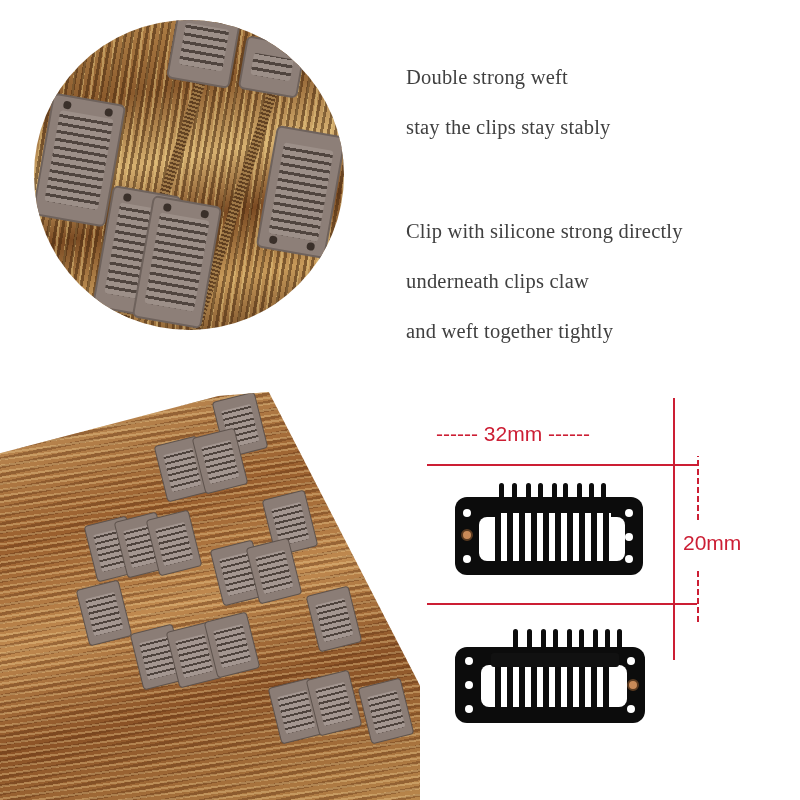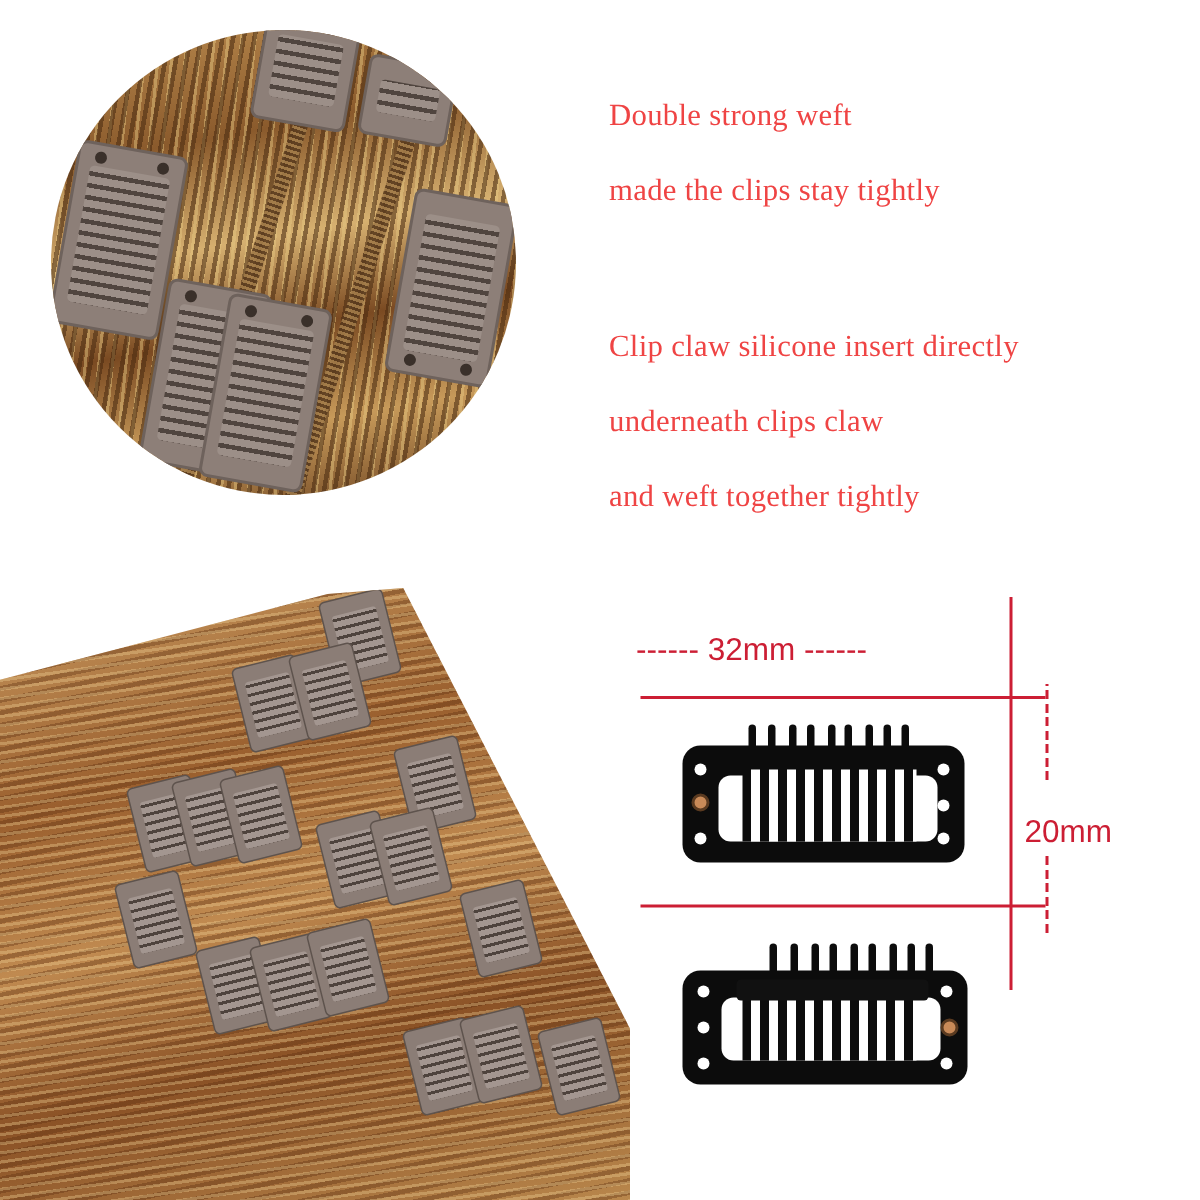--- a/index.html
+++ b/index.html
@@ -14,21 +14,21 @@
       linear-gradient(170deg, #b98a4e 0%, #8a5a2c 25%, #d6b070 45%, #7a4a22 62%, #c79a5a 80%, #6b4220 100%);
   }
   .weft { position:absolute; width:10px; height:360px; top:-20px;
     background:repeating-linear-gradient(0deg, #5a3b1e 0 2px, #a07a48 2px 4px); transform:rotate(18deg); opacity:0.9; }
   .clip-circ { position:absolute; background:#8d7f78; border:2px solid #6e625c; border-radius:6px; }
   .clip-circ .teeth { position:absolute; left:8px; right:8px; top:14px; bottom:14px;
     background:repeating-linear-gradient(0deg, #9c8f88 0 5px, #50453f 5px 8px); border-radius:3px; }
   .clip-circ .hole { position:absolute; width:8px; height:8px; border-radius:50%; background:#3a302a; }
 
   
-  .feature-text { left:406px; font-size:20.5px; color:#ef4444; white-space:nowrap; letter-spacing:0.2px; }
+  .feature-text { left:406px; font-size:20.5px; color:#404040; white-space:nowrap; letter-spacing:0.2px; }
 
   
   .hair-photo { left:0; top:392px; width:420px; height:408px;
     clip-path: polygon(0 15%, 52% 1%, 64% 0%, 100% 72%, 100% 100%, 0 100%);
     background:
       repeating-linear-gradient(172deg, rgba(240,210,150,0.35) 0 2px, rgba(0,0,0,0) 2px 6px),
       repeating-linear-gradient(168deg, rgba(90,45,15,0.35) 0 3px, rgba(0,0,0,0) 3px 8px),
       linear-gradient(165deg, #c99a60 0%, #9a5f2e 30%, #c08a50 50%, #8b5226 70%, #b9874c 100%);
   }
   .clip-hair { position:absolute; width:42px; height:56px; background:#8b7d76; border:1px solid #5e534d; border-radius:4px; }
@@ -76,22 +76,22 @@
       <div class="teeth"></div>
     </div>
   <div class="clip-circ" style="left:232px;top:110px;width:66px;height:120px;transform:rotate(10deg);">
       <div class="teeth"></div>
       <div class="hole" style="left:10px;bottom:4px;"></div>
       <div class="hole" style="right:10px;bottom:4px;"></div>
     </div>
 </div>
 
 <div class="abs feature-text" style="top:66px;">Double strong weft</div>
-<div class="abs feature-text" style="top:116px;">made the clips stay tightly</div>
-<div class="abs feature-text" style="top:220px;">Clip claw silicone insert directly</div>
+<div class="abs feature-text" style="top:116px;">stay the clips stay stably</div>
+<div class="abs feature-text" style="top:220px;">Clip with silicone strong directly</div>
 <div class="abs feature-text" style="top:270px;">underneath clips claw</div>
 <div class="abs feature-text" style="top:320px;">and weft together tightly</div>
 
 <div class="abs hair-photo">
   <div class="clip-hair" style="left:218px;top:4px;transform:rotate(-14deg);"></div>
   <div class="clip-hair" style="left:160px;top:48px;transform:rotate(-14deg);"></div>
   <div class="clip-hair" style="left:198px;top:40px;transform:rotate(-14deg);"></div>
   <div class="clip-hair" style="left:268px;top:102px;transform:rotate(-14deg);"></div>
   <div class="clip-hair" style="left:90px;top:128px;transform:rotate(-14deg);"></div>
   <div class="clip-hair" style="left:120px;top:124px;transform:rotate(-14deg);"></div>
@@ -101,27 +101,27 @@
   <div class="clip-hair" style="left:82px;top:192px;transform:rotate(-14deg);"></div>
   <div class="clip-hair" style="left:312px;top:198px;transform:rotate(-14deg);"></div>
   <div class="clip-hair" style="left:136px;top:236px;transform:rotate(-14deg);"></div>
   <div class="clip-hair" style="left:172px;top:234px;transform:rotate(-14deg);"></div>
   <div class="clip-hair" style="left:210px;top:224px;transform:rotate(-14deg);"></div>
   <div class="clip-hair" style="left:274px;top:290px;transform:rotate(-14deg);"></div>
   <div class="clip-hair" style="left:312px;top:282px;transform:rotate(-14deg);"></div>
   <div class="clip-hair" style="left:364px;top:290px;transform:rotate(-14deg);"></div>
 </div>
 
-<div class="abs dim-label" style="left:424px;top:422px;">------ 32mm ------</div>
+<div class="abs dim-label" style="left:436px;top:422px;">------ 32mm ------</div>
 <div class="abs red" style="left:427px;top:464px;width:270px;height:2px;"></div>
 <div class="abs red" style="left:427px;top:603px;width:270px;height:2px;"></div>
 <div class="abs red" style="left:673px;top:398px;width:2px;height:262px;"></div>
 <div class="abs" style="left:697px;top:456px;width:2px;height:64px;background:repeating-linear-gradient(0deg,#cc1e34 0 6px,transparent 6px 9px);"></div>
 <div class="abs" style="left:697px;top:568px;width:2px;height:54px;background:repeating-linear-gradient(0deg,#cc1e34 0 6px,transparent 6px 9px);"></div>
-<div class="abs dim-label" style="left:683px;top:531px;margin-top:12px;">20mm</div>
+<div class="abs dim-label" style="left:683px;top:531px;">20mm</div>
 
 <div class="abs" style="left:455px;top:483px;width:190px;height:100px;">
   <div class="tooth" style="left:44px;top:0;"></div>
     <div class="tooth" style="left:57px;top:0;"></div>
   <div class="tooth" style="left:71px;top:0;"></div>
     <div class="tooth" style="left:83px;top:0;"></div>
   <div class="tooth" style="left:97px;top:0;"></div>
     <div class="tooth" style="left:108px;top:0;"></div>
   <div class="tooth" style="left:122px;top:0;"></div>
     <div class="tooth" style="left:134px;top:0;"></div>

